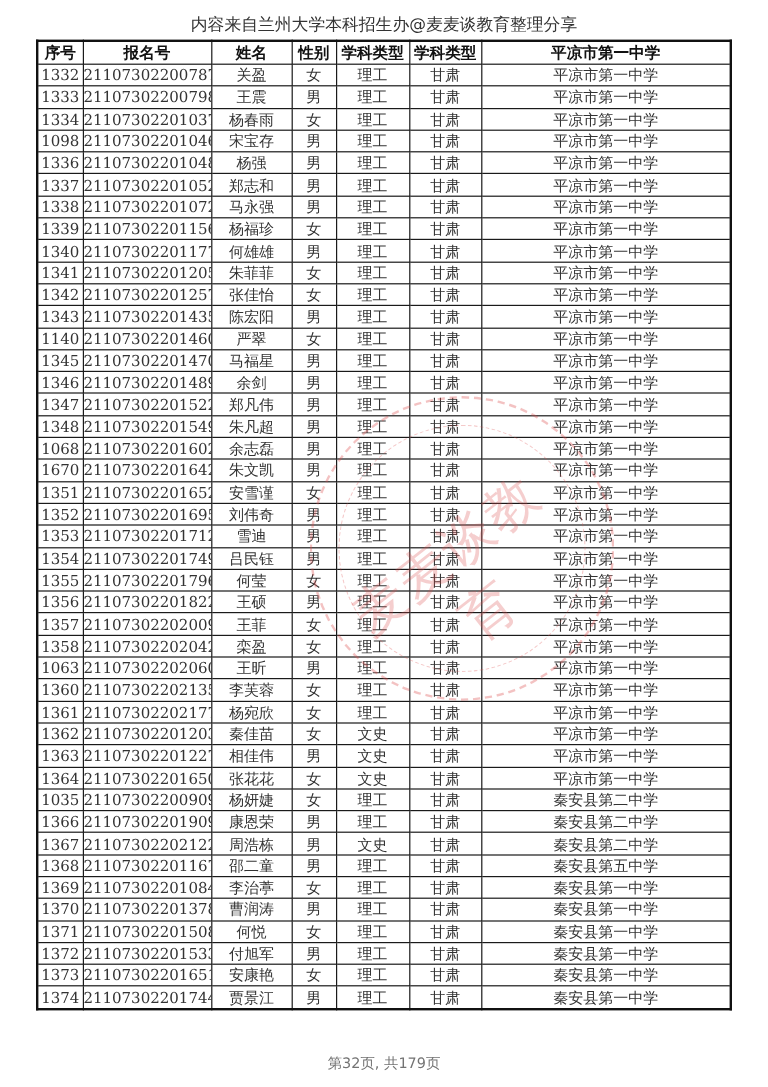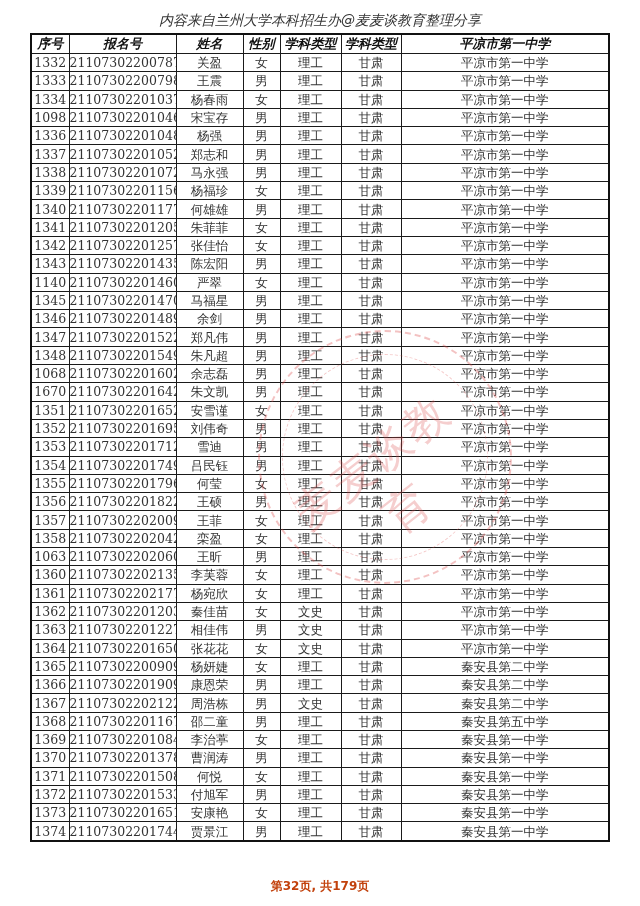--- a/index.html
+++ b/index.html
@@ -1,29 +1,29 @@
 <!DOCTYPE html>
 <html><head>
 <meta charset="utf-8">
 <style>
   html, body { margin: 0; padding: 0; background: #ffffff; }
   body { width: 640px; height: 906px; position: relative; overflow: hidden;
          font-family: "DejaVu Serif", "Liberation Serif", serif; color: #222; }
   .title { position: absolute; top: 12px; left: 0; width: 640px; text-align: center;
-           font-family: "DejaVu Sans", "Liberation Sans", sans-serif; font-size: 14px; color: #333; letter-spacing: 0px; font-style: italic; }
+           font-family: "DejaVu Sans", "Liberation Sans", sans-serif; font-size: 14px; color: #333; letter-spacing: 0px; }
   table.roster { position: absolute; top: 33px; left: 30px; width: 578px; border-collapse: collapse;
                  table-layout: fixed; border: 2px solid #111; }
   table.roster th, table.roster td { border: 1.5px solid #1a1a1a; padding: 0; text-align: center;
                  white-space: nowrap; overflow: hidden; }
   table.roster th { height: 17px; font-family: "DejaVu Sans", "Liberation Sans", sans-serif;
-                    font-weight: bold; font-size: 13px; color: #111; font-style: italic; }
+                    font-weight: bold; font-size: 13px; color: #111; }
   table.roster td { height: 17.3px; font-size: 12.5px; line-height: 17px; color: #333; }
   td.num { font-size: 12.5px; }
   .footer { position: absolute; top: 878px; left: 0; width: 640px; text-align: center;
-            font-family: "DejaVu Sans", "Liberation Sans", sans-serif; font-size: 12px; color: #c2410c; font-weight: bold; }
+            font-family: "DejaVu Sans", "Liberation Sans", sans-serif; font-size: 12px; color: #737373; }
   .watermark { position: absolute; left: 258px; top: 330px; width: 250px; height: 250px;
                border: 2px dashed rgba(220,80,80,0.35); border-radius: 50%; pointer-events: none; }
   .watermark .inner { position: absolute; left: 22px; top: 22px; right: 22px; bottom: 22px;
                border: 1.5px dashed rgba(220,80,80,0.3); border-radius: 50%; }
   .watermark .wm-text { position: absolute; left: 20px; top: 95px; width: 220px; text-align: center;
                font-family: "DejaVu Sans", sans-serif; font-size: 44px; color: rgba(220,80,80,0.28);
                transform: rotate(-38deg); letter-spacing: 2px; }
 </style>
 </head>
 <body>
@@ -343,21 +343,21 @@
       <tr>
         <td class="num">1364</td>
         <td class="num">211073022016509</td>
         <td>张花花</td>
         <td>女</td>
         <td>文史</td>
         <td>甘肃</td>
         <td>平凉市第一中学</td>
       </tr>
       <tr>
-        <td class="num">1365</td>
+        <td class="num">1035</td>
         <td class="num">211073022009098</td>
         <td>杨妍婕</td>
         <td>女</td>
         <td>理工</td>
         <td>甘肃</td>
         <td>秦安县第二中学</td>
       </tr>
       <tr>
         <td class="num">1366</td>
         <td class="num">211073022019092</td>

